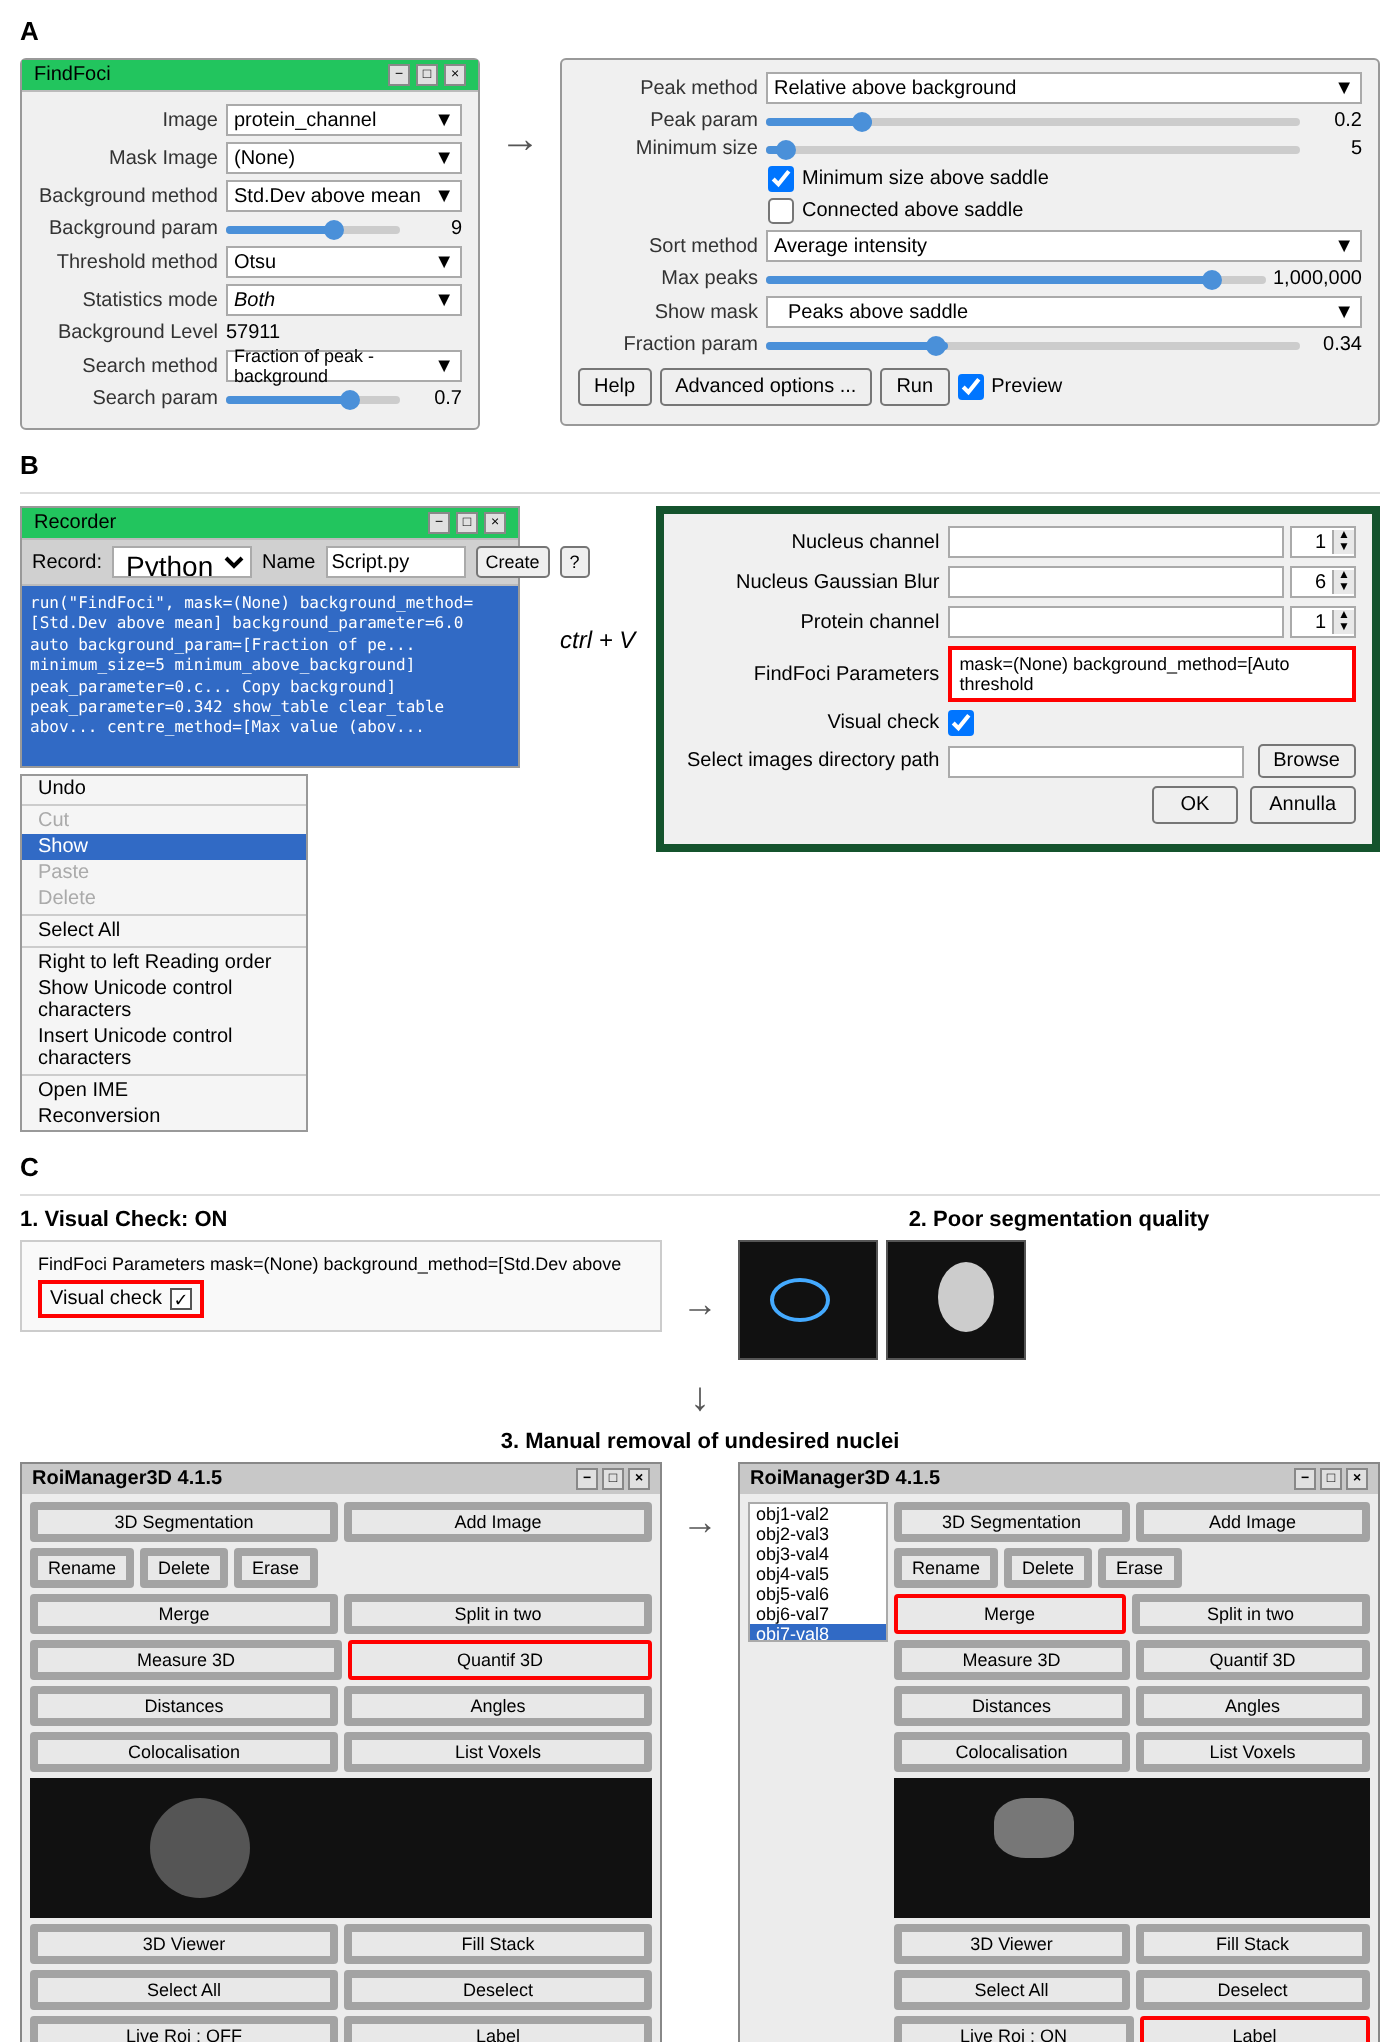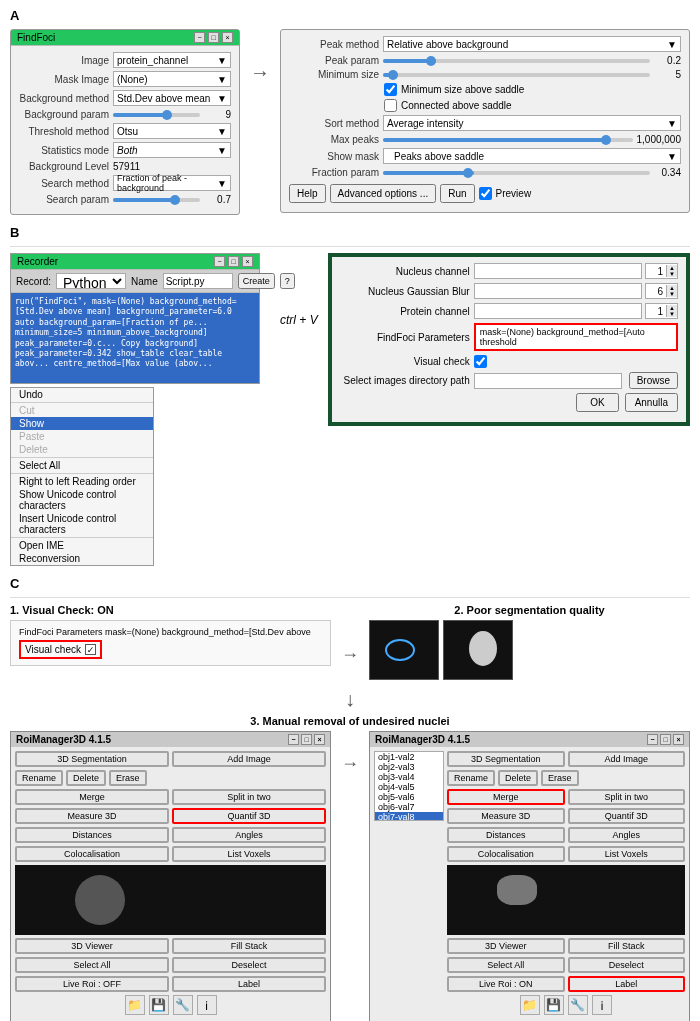--- a/index.html
+++ b/index.html
@@ -303,21 +303,21 @@
     }
 
     .roi-btn-row {
       display: flex;
       gap: 3px;
       margin-bottom: 3px;
       flex-wrap: wrap;
     }
 
     .roi-btn {
-      border: 2px solid #a3a3a3;
+      border: 4px solid #a3a3a3;
       background: #e8e8e8;
       padding: 1px 5px;
       font-size: 9px;
       cursor: pointer;
       border-radius: 2px;
     }
 
     .roi-btn.wide {
       flex: 1;
     }

